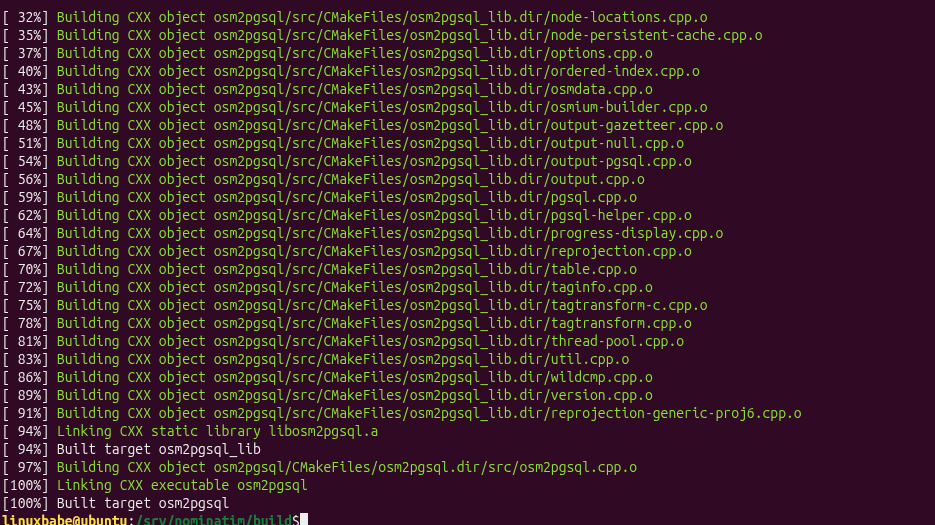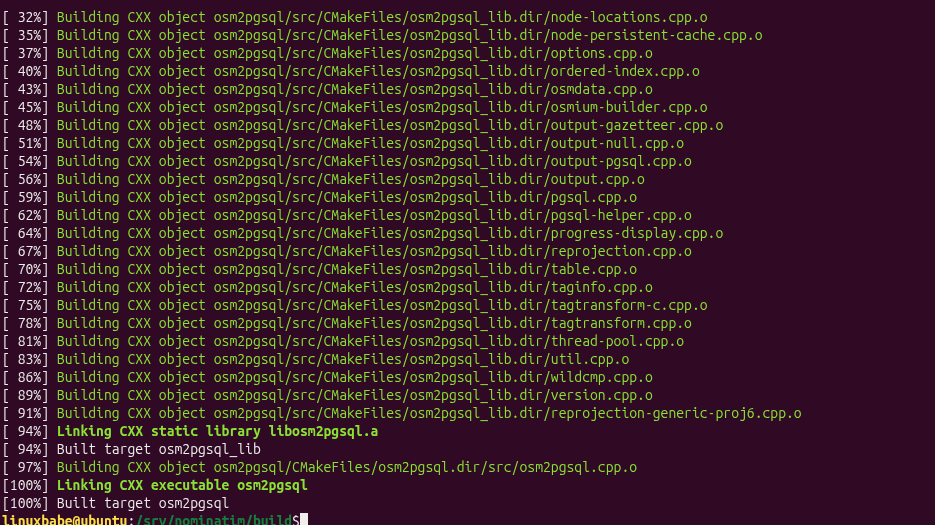--- a/index.html
+++ b/index.html
@@ -16,21 +16,21 @@
   }
   .terminal {
     padding: 8px 2px;
     white-space: pre;
   }
   .line {
     display: block;
   }
   .white { color: #eeeeec; }
   .green { color: #8ae234; }
-  .green-bold { color: #8ae234; font-weight: bold; }
+  .green-bold { color: #8ae234; font-weight: normal; }
   .prompt-user { color: #fde047; font-weight: bold; }
   .prompt-path { color: #15803d; font-weight: bold; }
   .cursor {
     display: inline-block;
     width: 8px;
     height: 15px;
     background: #eeeeec;
     vertical-align: -2px;
   }
 </style>

